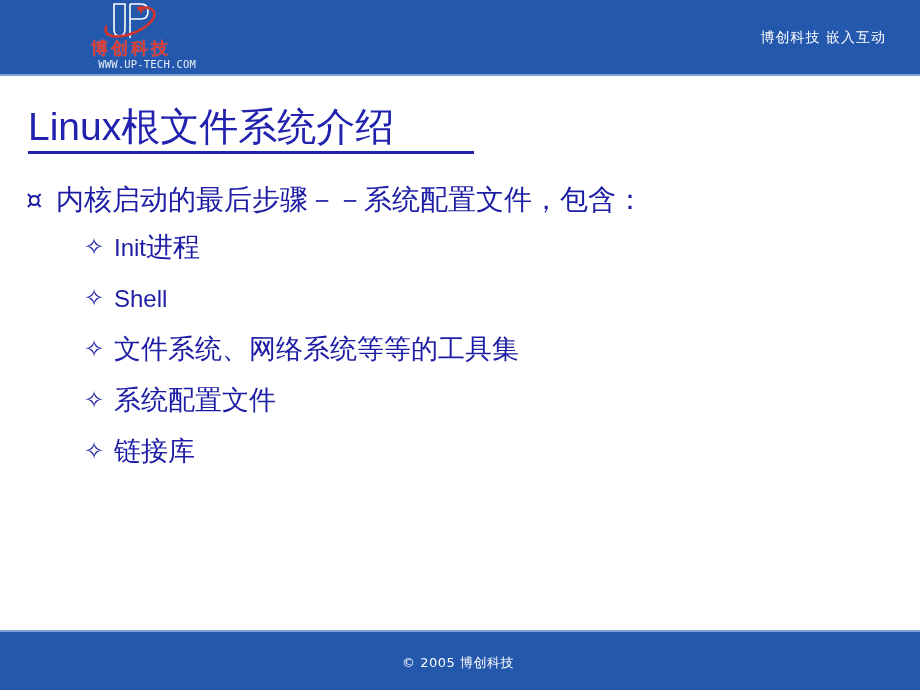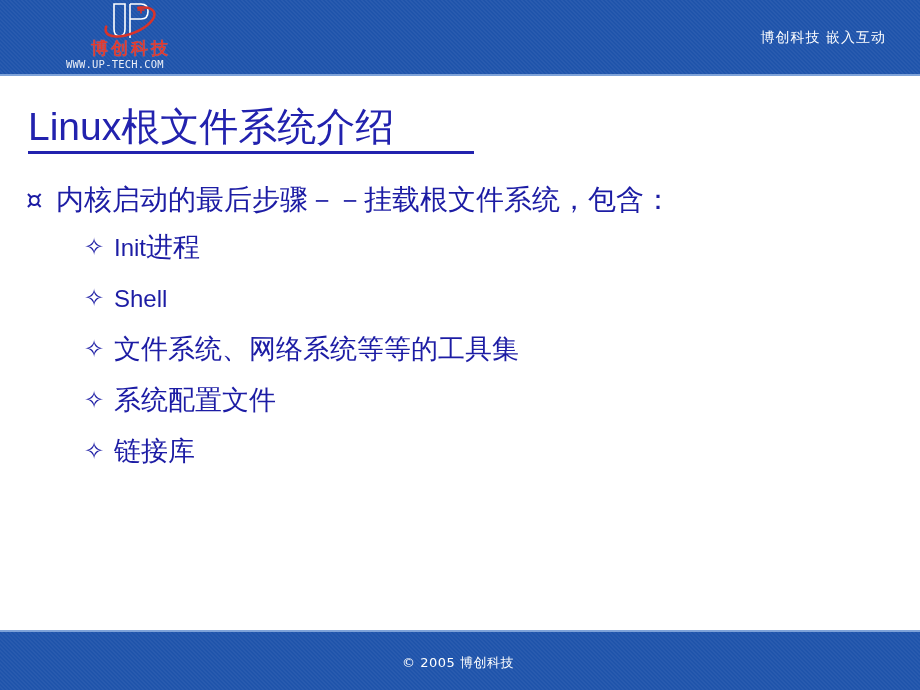--- a/index.html
+++ b/index.html
@@ -62,21 +62,21 @@
     font-weight: bold;
     letter-spacing: 3px;
     text-shadow: 0 0 1px rgba(255,255,255,0.35);
     line-height: 19px;
   }
   #logo-url {
     position: absolute;
     left: 0;
     top: 58px;
     width: 130px;
-    text-align: left;
+    text-align: right;
     color: #e9edf6;
     font-family: "DejaVu Sans Mono", monospace;
     font-size: 10.5px;
     letter-spacing: 0.2px;
     line-height: 12px;
   }
 
   #header-tagline {
     position: absolute;
     right: 34px;
@@ -213,21 +213,21 @@
     <div id="header-tagline">博创科技 嵌入互动</div>
   </div>
 
   <div id="title">Linux根文件系统介绍</div>
   <div id="title-underline"></div>
 
   <div id="body-list">
 
     <div class="lvl1">
       <span class="bullet">¤</span>
-      <span>内核启动的最后步骤－－挂载根文件系统，包含：</span>
+      <span>内核启动的最后步骤－－系统配置文件，包含：</span>
     </div>
 
     <div class="lvl2">
       <span class="bullet">✧</span>
       <span class="latin">Init</span><span>进程</span>
     </div>
 
     <div class="lvl2">
       <span class="bullet">✧</span>
       <span class="latin">Shell</span><span></span>

